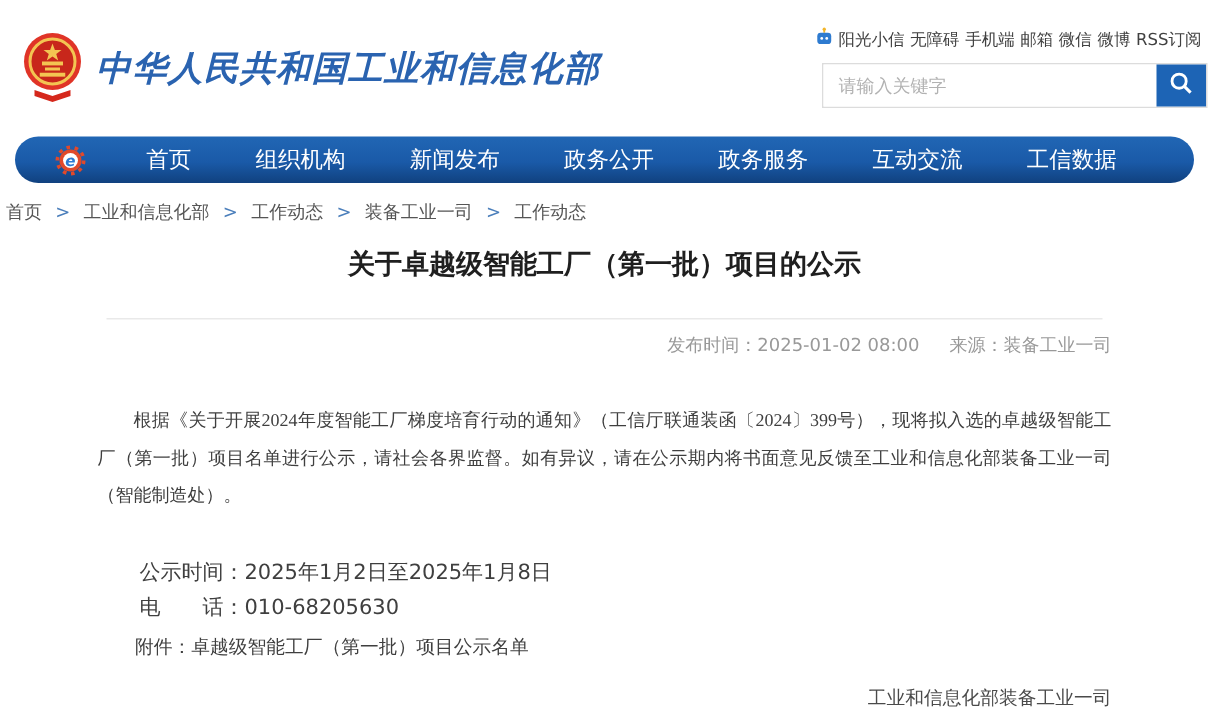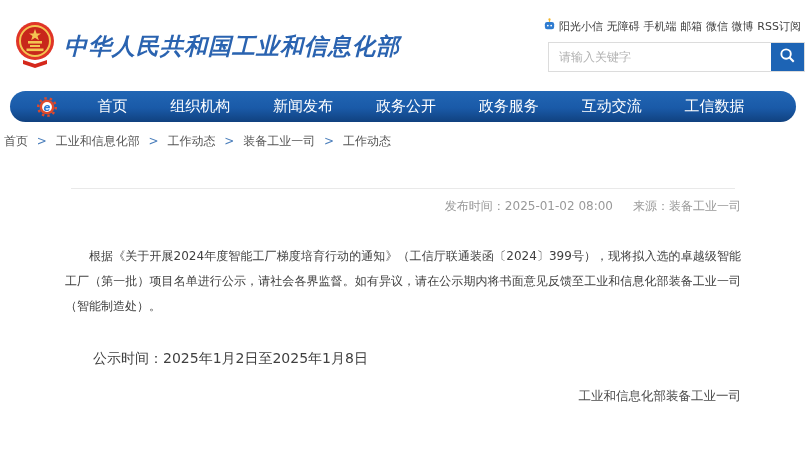--- a/index.html
+++ b/index.html
@@ -46,21 +46,21 @@
   .breadcrumb .crumb{cursor:pointer;}
   .breadcrumb .sep{color:#4a7ebb;margin:0 5px;}
 
   
   .article{position:absolute;left:65px;top:165px;width:676px;}
   .article-title{margin:0;font-size:18px;font-weight:bold;color:#1f1f1f;text-align:center;line-height:24px;}
   .meta-divider{border:none;border-top:1px solid #e9e9e9;margin:23px 6px 0 6px;}
   .meta{text-align:right;font-size:12px;color:var(--text-gray);margin-top:9px;line-height:16px;}
   .meta .gap{display:inline-block;width:20px;}
   .body-p{margin:30px 0 0 0;font-size:12px;line-height:25px;color:var(--text-dark);
-    text-indent:2em;text-align:justify;}
+    text-indent:2em;text-align:justify;font-family:Liberation Serif, serif;}
   .info{margin:28px 0 0 0;padding-left:2em;font-size:14px;color:var(--text-dark);line-height:23px;}
   .info div{white-space:pre;}
   .attachment{margin-top:6px;padding-left:2em;font-size:12.5px;color:var(--text-dark);line-height:16px;}
   .attachment a{color:var(--text-dark);text-decoration:none;cursor:pointer;}
   .signature{margin-top:18px;text-align:right;font-size:12.5px;color:#4a4a4a;line-height:16px;}
 </style>
 </head>
 <body>
 
 <div class="page">
@@ -141,24 +141,29 @@
     <span class="crumb">工业和信息化部</span>
     <span class="sep">&gt;</span>
     <span class="crumb">工作动态</span>
     <span class="sep">&gt;</span>
     <span class="crumb">装备工业一司</span>
     <span class="sep">&gt;</span>
     <span>工作动态</span>
   </div>
 
   <div class="article">
+    <h1 class="article-title">关于卓越级智能工厂（第一批）项目的公示</h1>
     <hr class="meta-divider">
     <div class="meta">
       <span>发布时间：</span><span>2025-01-02 08:00</span><span class="gap"></span><span>来源：</span><span>装备工业一司</span>
     </div>
     <p class="body-p">根据《关于开展2024年度智能工厂梯度培育行动的通知》（工信厅联通装函〔2024〕399号），现将拟入选的卓越级智能工厂（第一批）项目名单进行公示，请社会各界监督。如有异议，请在公示期内将书面意见反馈至工业和信息化部装备工业一司（智能制造处）。</p>
     <div class="info">
       <div>公示时间：2025年1月2日至2025年1月8日</div>
+      <div>电　　话：010-68205630</div>
+    </div>
+    <div class="attachment">
+      <span>附件：</span><a>卓越级智能工厂（第一批）项目公示名单</a>
     </div>
     <div class="signature">工业和信息化部装备工业一司</div>
   </div>
 
 </div>
 
 </body></html>

